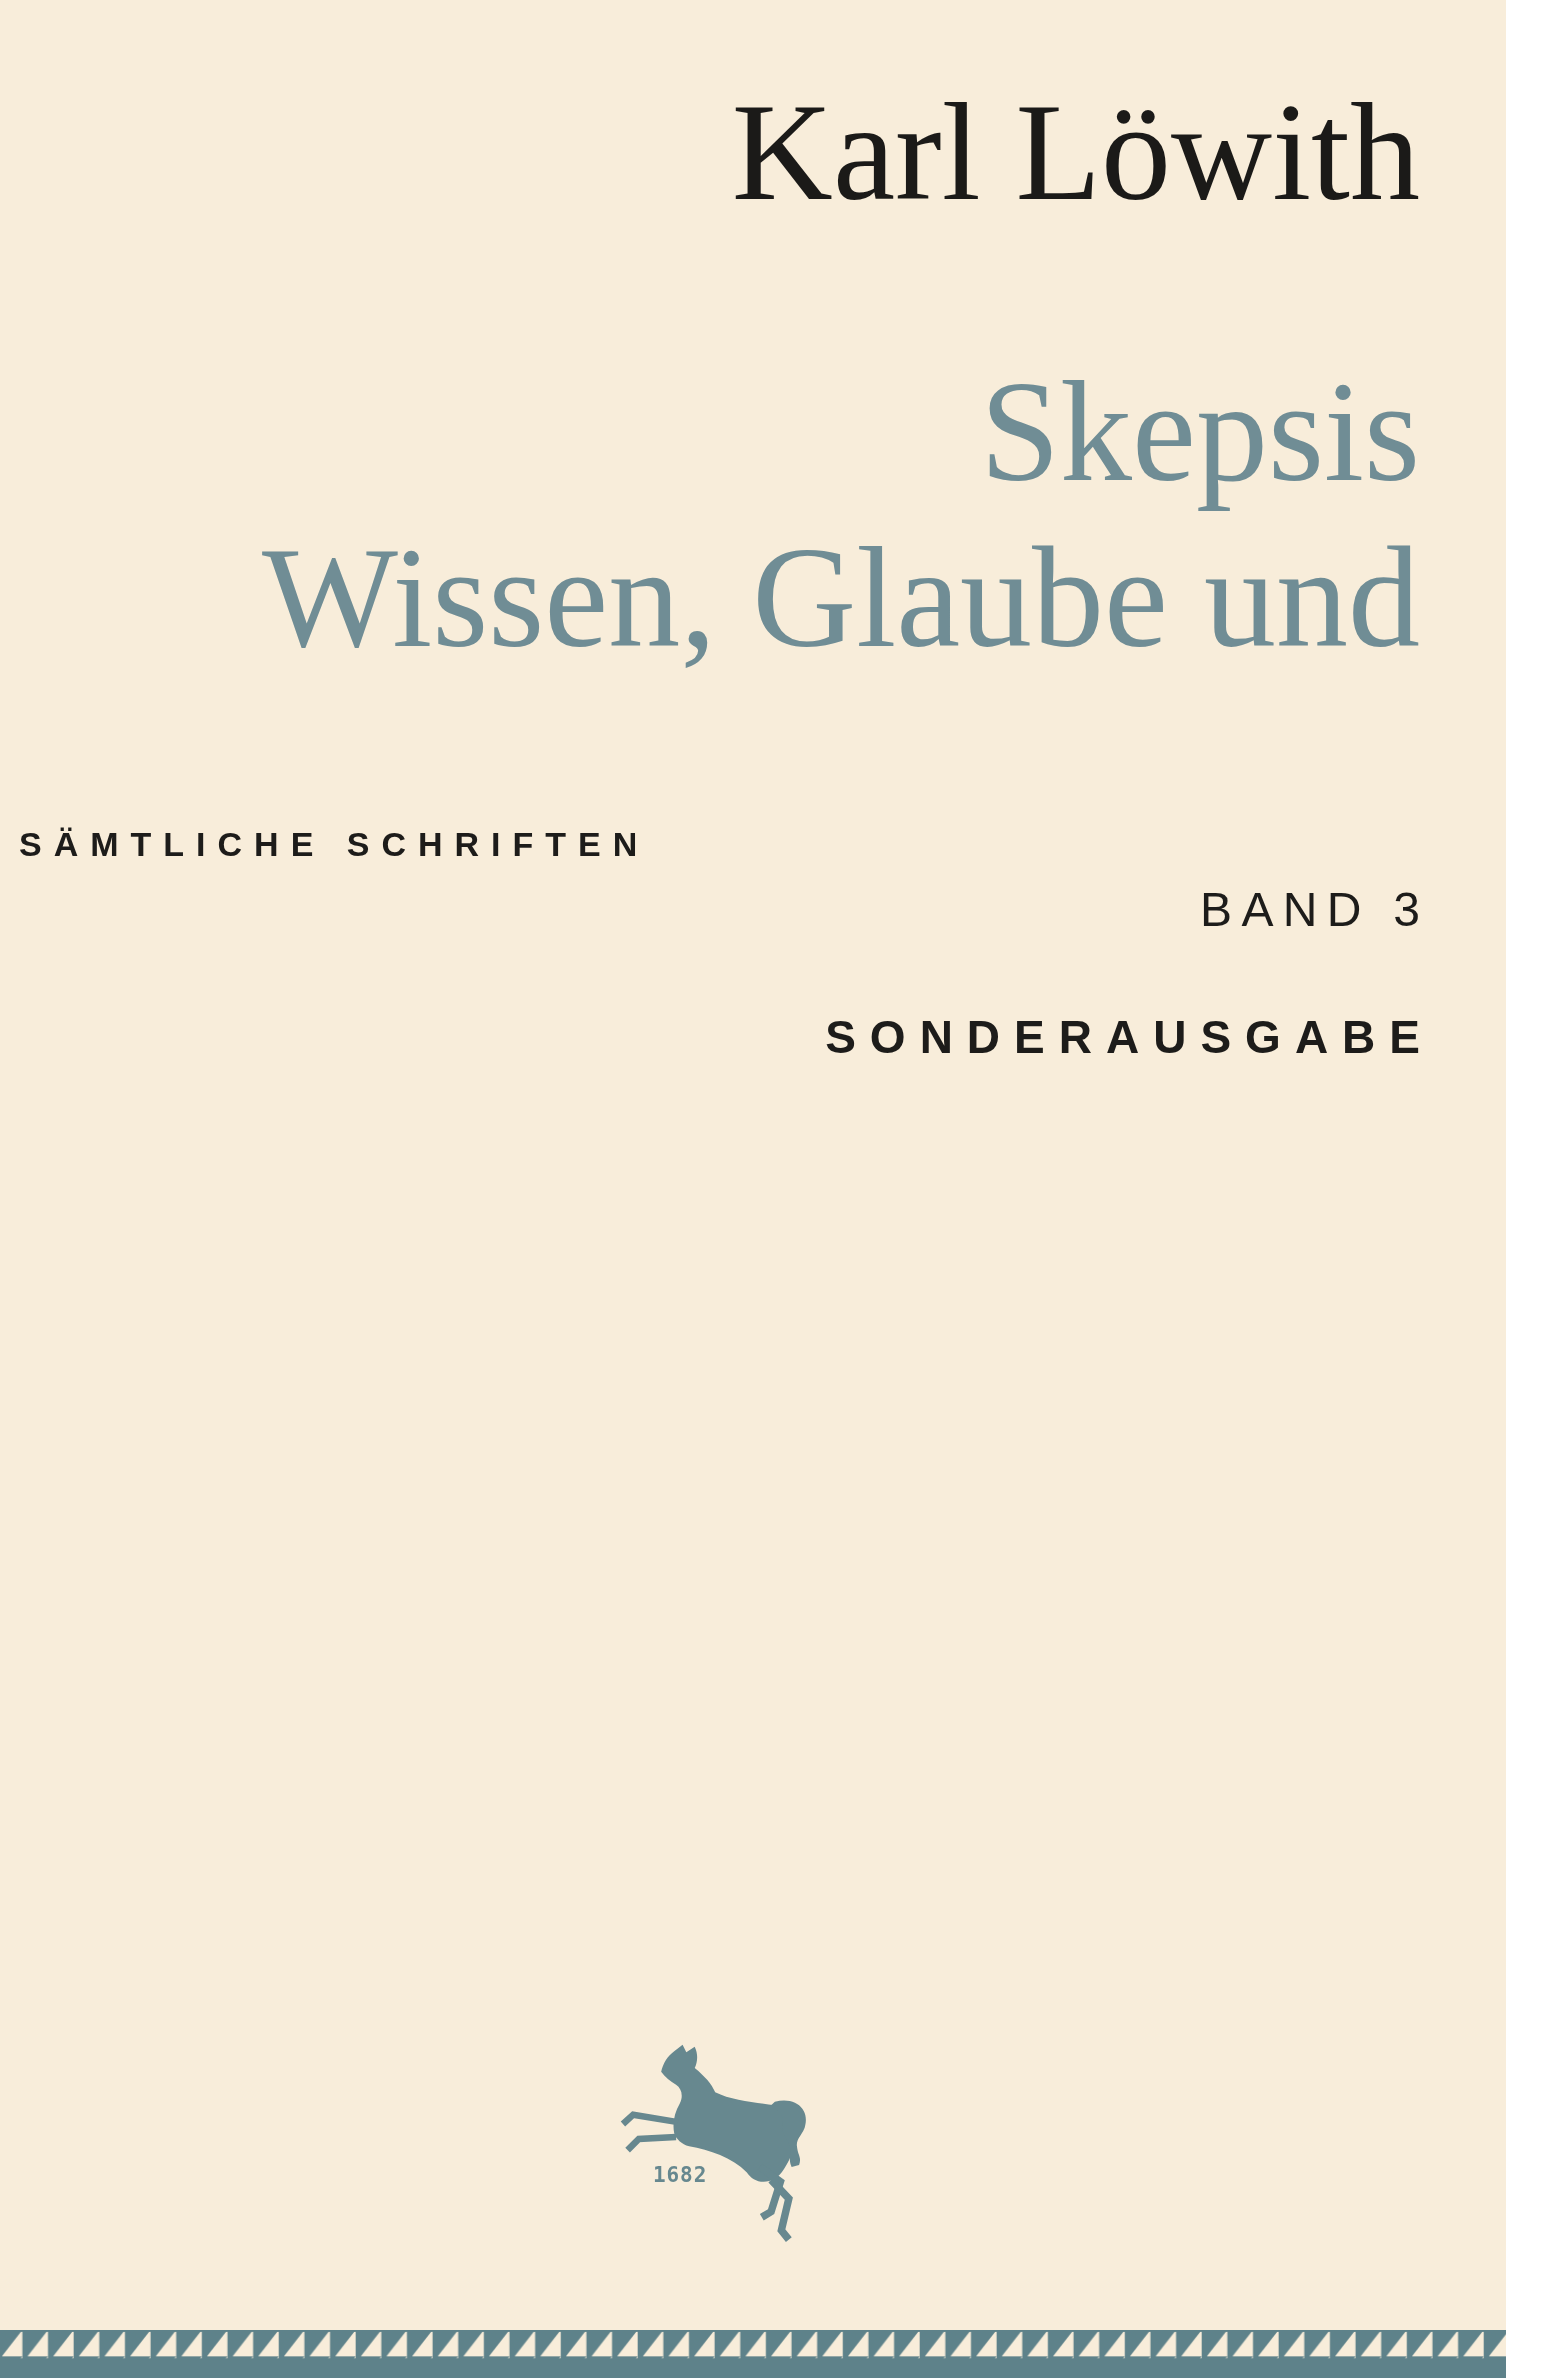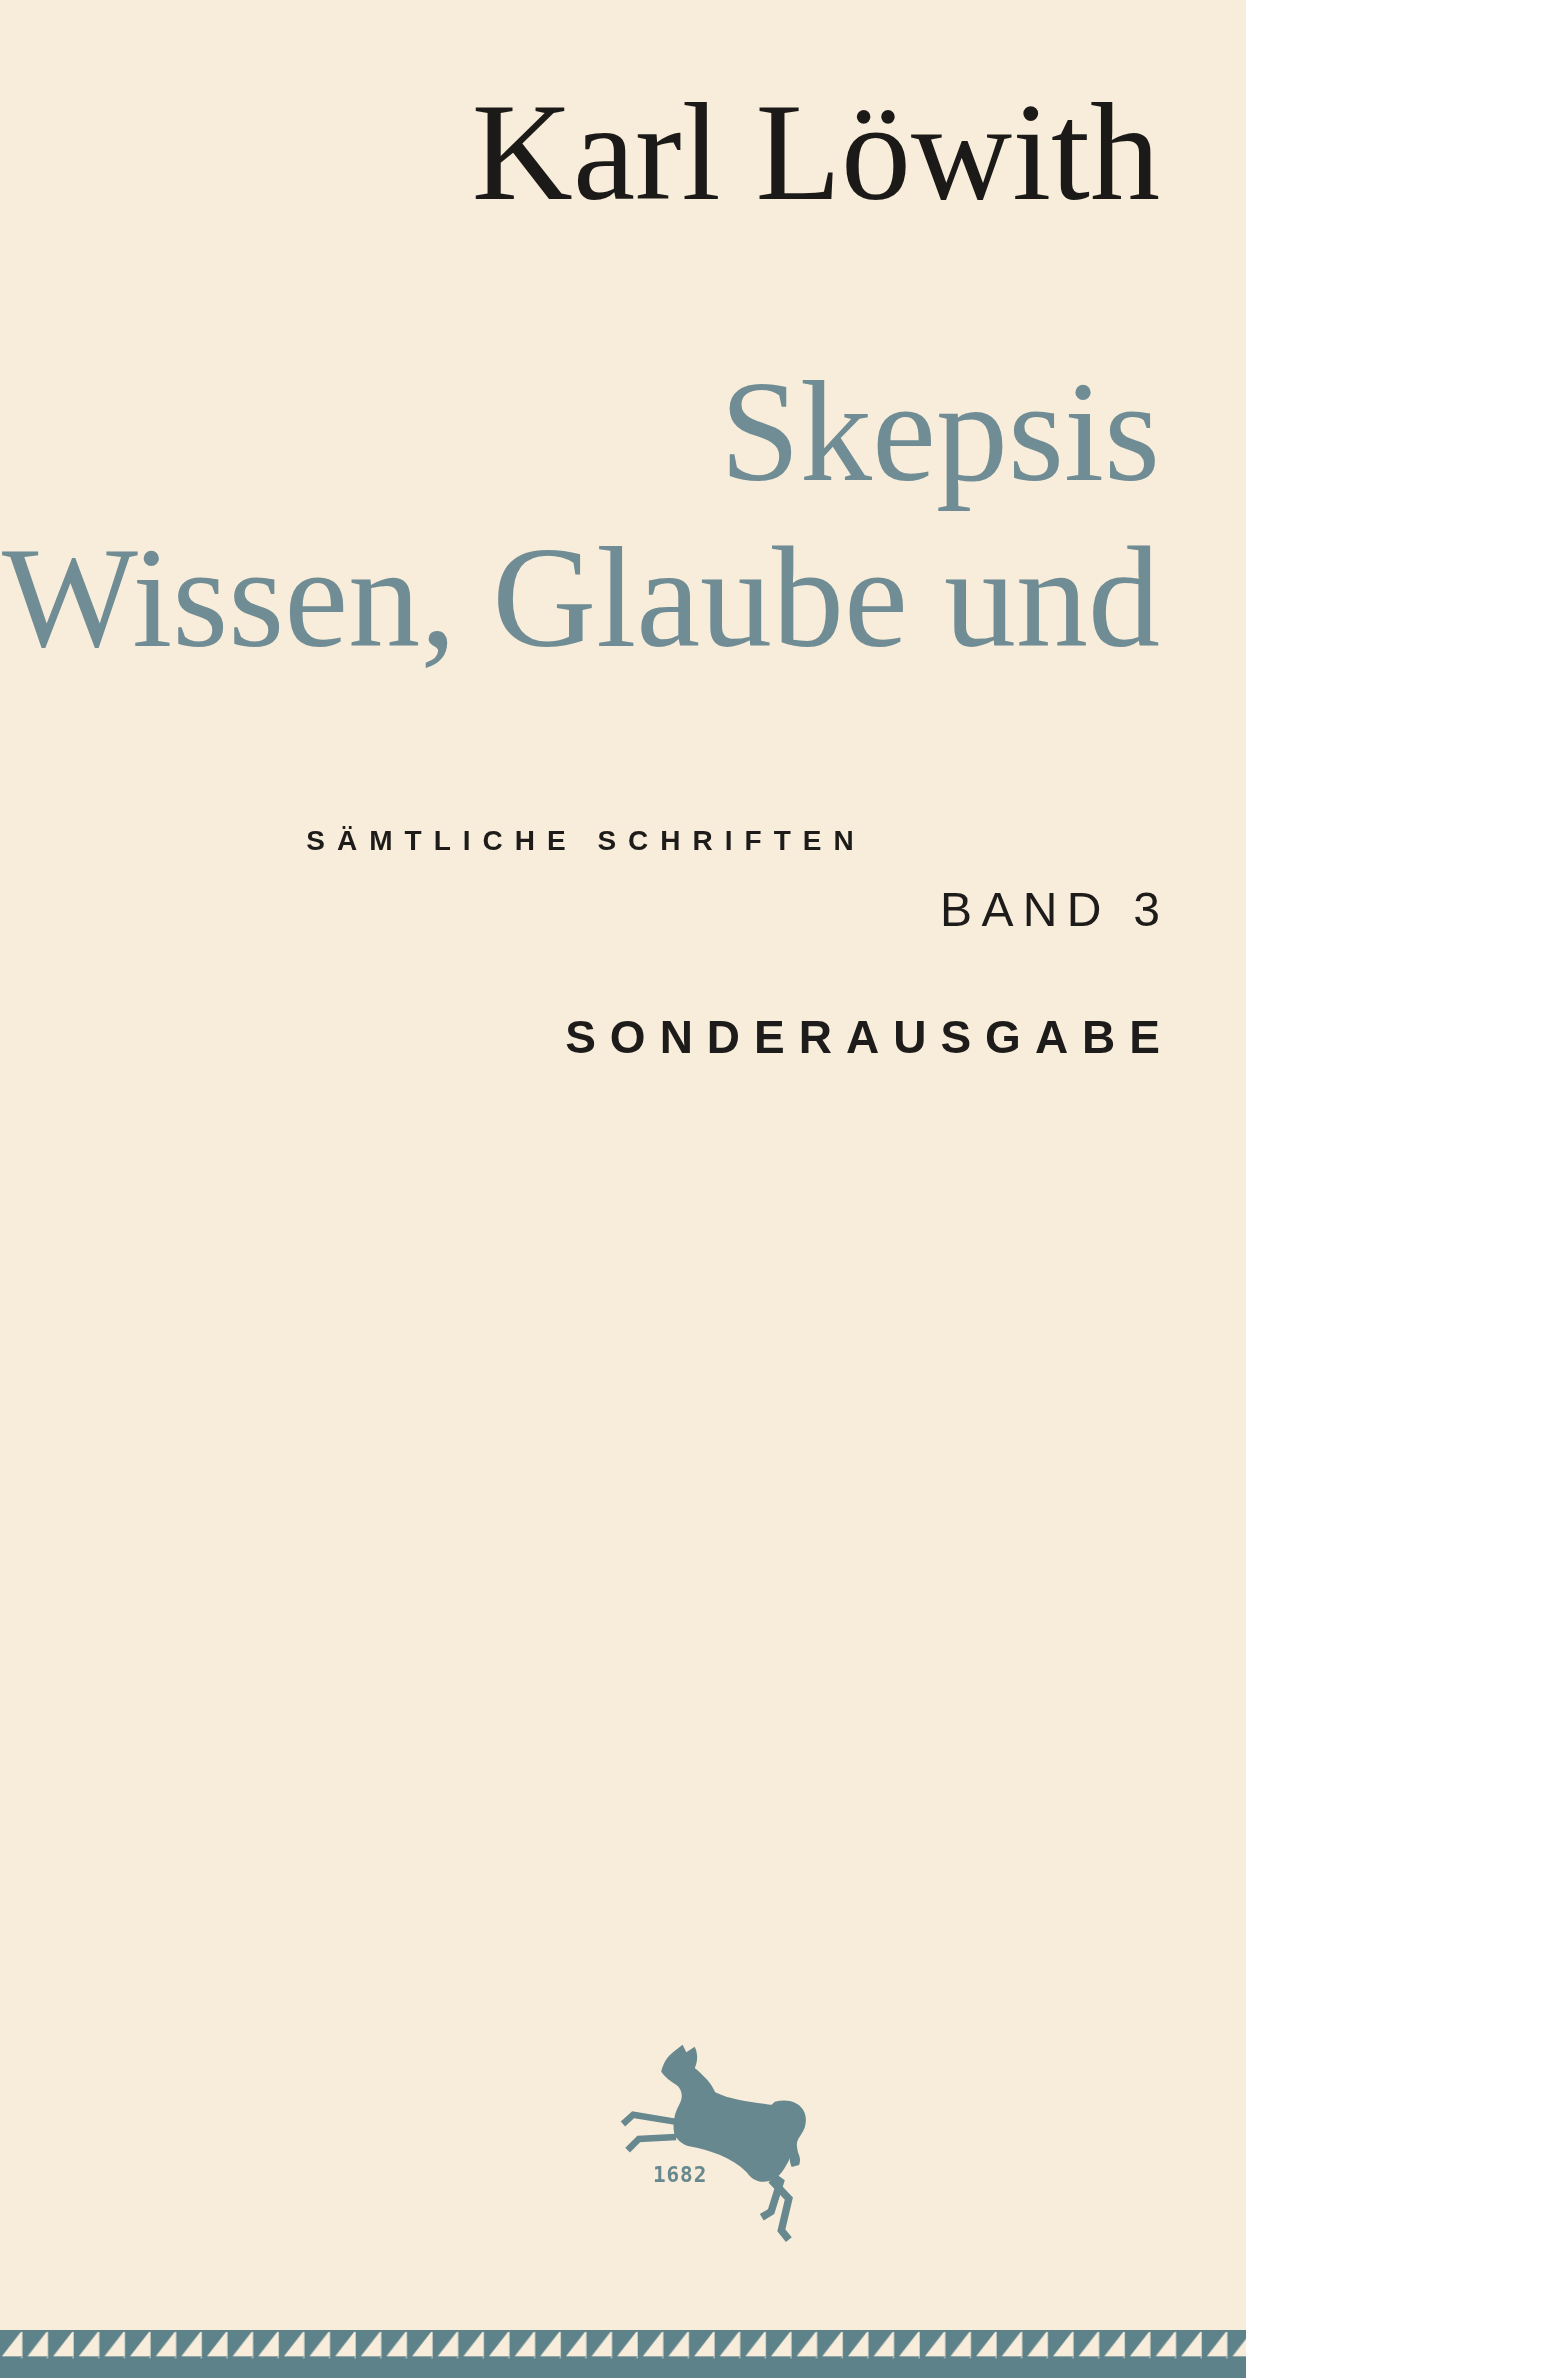--- a/index.html
+++ b/index.html
@@ -1,19 +1,19 @@
 <!DOCTYPE html>
 <html style="font-size:15px"><head>
 <meta charset="utf-8">
 <style>
   html,body{margin:0;padding:0;}
   body{font-family:"Liberation Sans",sans-serif;}
   .cover{
     position:relative;
-    width:1246px;height:2378px;
+    width:1506px;height:2378px;
     background:#f8edda;
     overflow:hidden;
   }
   .author{
     position:absolute;top:82px;left:0;right:86px;
     text-align:right;
     font-family:"Liberation Serif",serif;
     font-size:140px;line-height:1;
     color:#1b1a18;
     white-space:nowrap;
@@ -21,24 +21,24 @@
   .title{
     position:absolute;top:349px;left:0;right:86px;
     text-align:right;
     font-family:"Liberation Serif",serif;
     font-size:144px;line-height:1.15;
     color:#708d95;
     white-space:nowrap;
   }
   .series-name{
     position:absolute;top:827px;left:0;right:86px;
-    text-align:center;
-    font-size:28px;font-weight:700;line-height:1;
+    text-align:left;
+    font-size:34px;font-weight:700;line-height:1;
     letter-spacing:12px;margin-right:-12px;
-    color:#1d1c1a;white-space:nowrap;
+    color:#1d1c1a;white-space:nowrap;padding-left:19px;
   }
   .series-volume{
     position:absolute;top:886px;left:0;right:86px;
     text-align:right;
     font-size:48px;font-weight:400;line-height:1;
     letter-spacing:9.3px;margin-right:-9.3px;
     color:#1d1c1a;white-space:nowrap;
   }
   .edition{
     position:absolute;top:1014px;left:0;right:86px;

